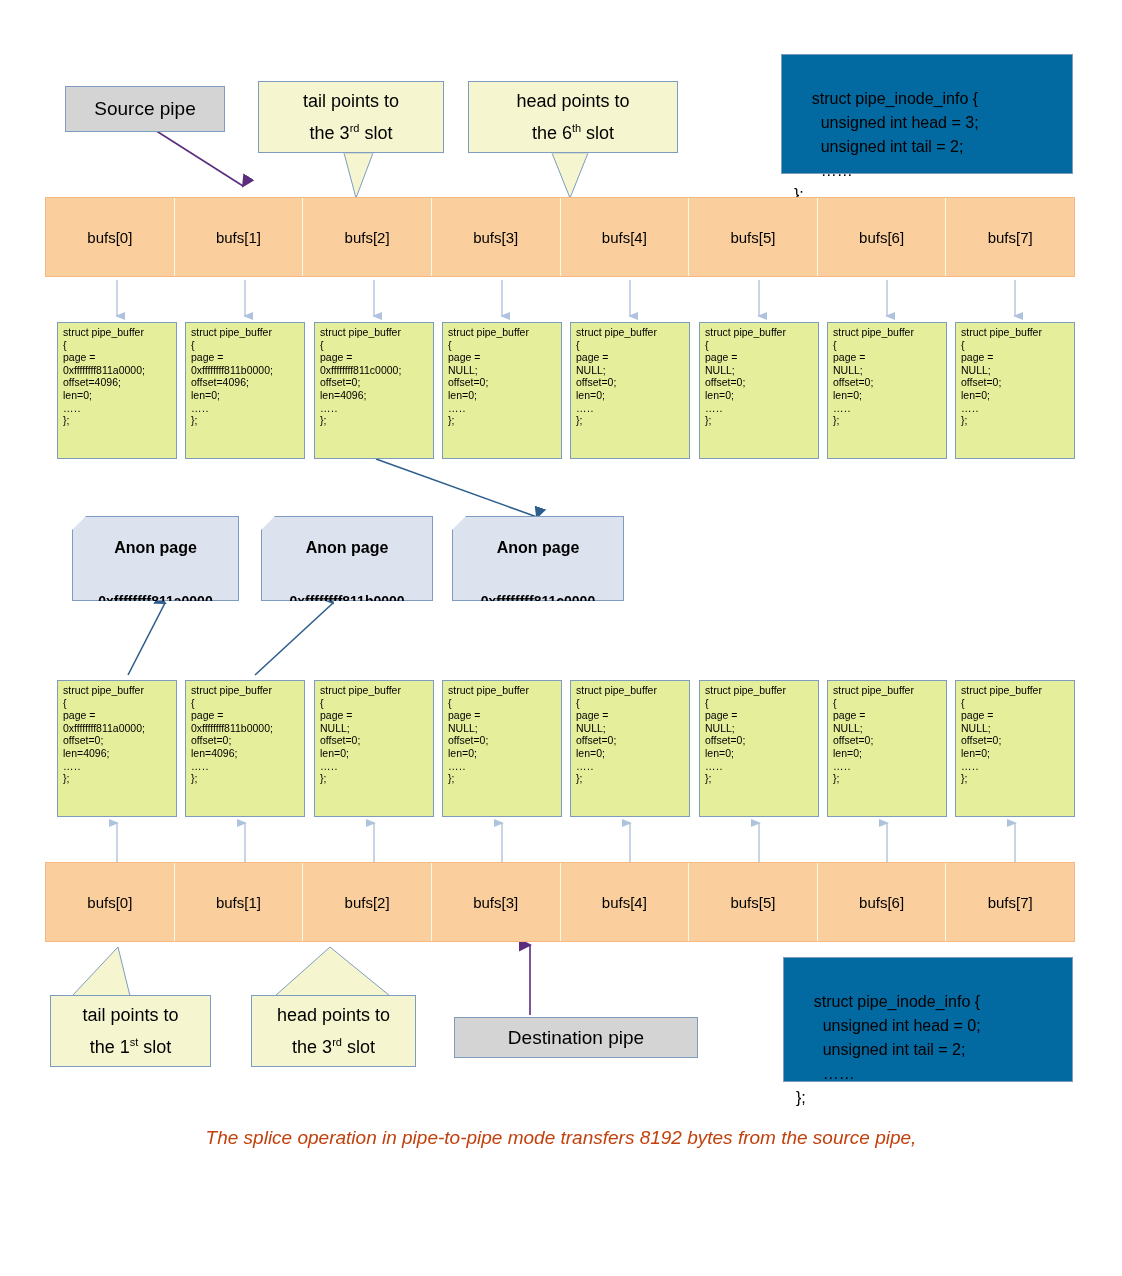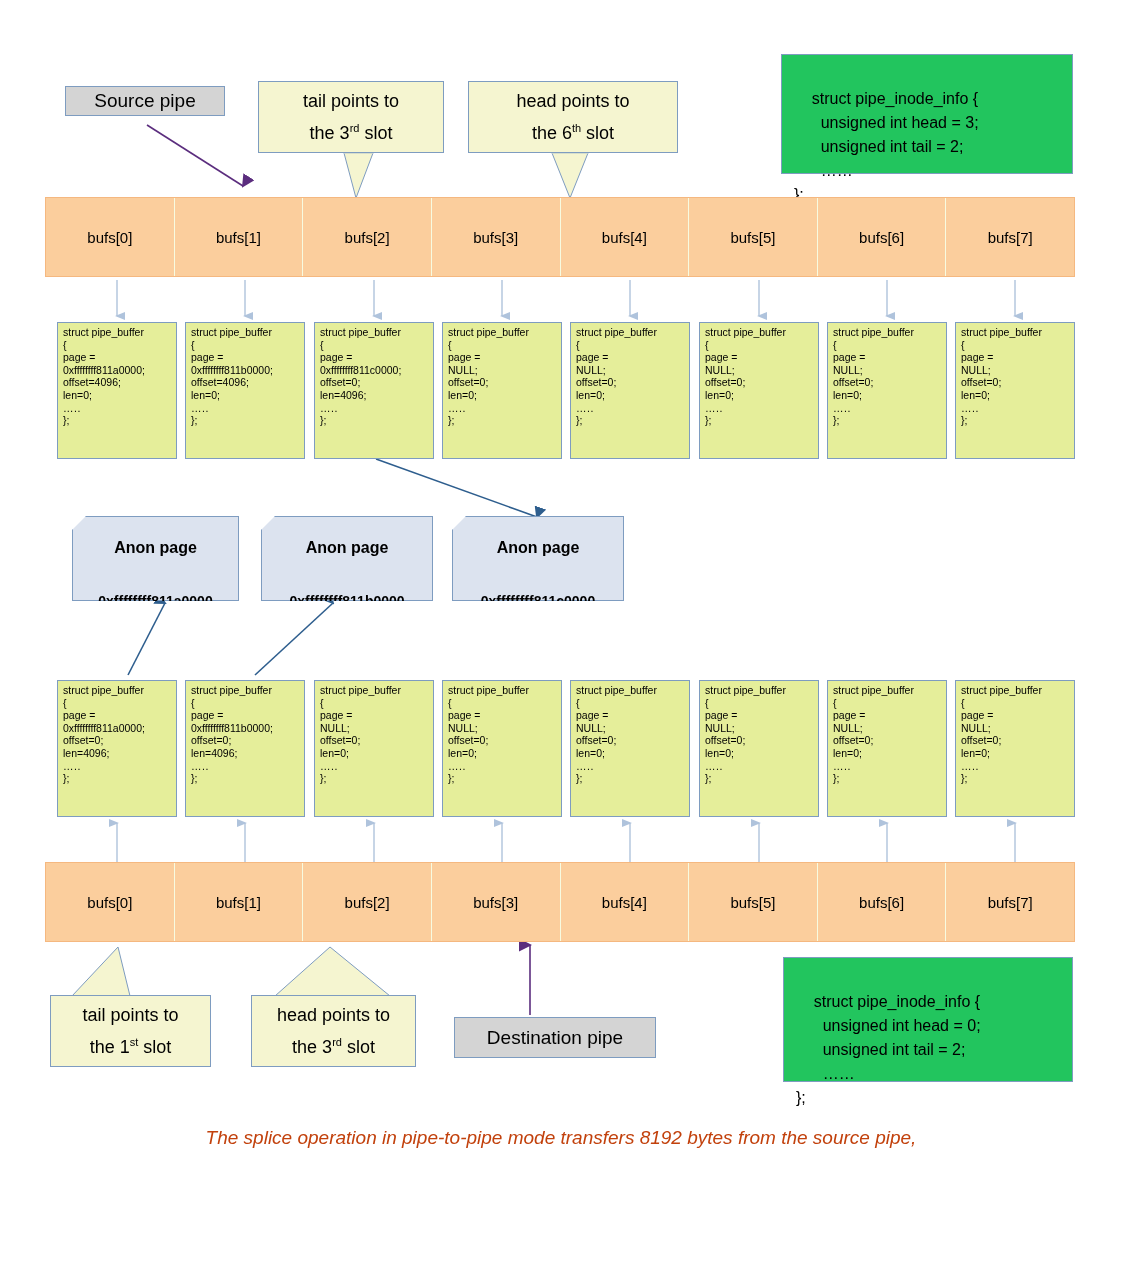--- a/index.html
+++ b/index.html
@@ -90,21 +90,21 @@
     box-sizing: border-box;
     display: flex;
     align-items: center;
     justify-content: center;
     font-size: 19px;
   }
 
   
   .infobox {
     position: absolute;
-    background: #22c55e;
+    background: #0369a1;
     border: 1px solid #7E9CC0;
     box-sizing: border-box;
     padding: 8px 10px 6px 12px;
     font-size: 16px;
     line-height: 24px;
     white-space: pre;
   }
 
   
   .callout {
@@ -212,21 +212,21 @@
     <g>
       <path d="M72,996 L118,947 L130,996 Z" fill="#F5F5D0" stroke="#7E9CC0" stroke-width="1"></path>
       <line x1="73" y1="997" x2="129" y2="997" stroke="#F5F5D0" stroke-width="3"></line>
     </g>
     <g>
       <path d="M275,996 L330,947 L390,996 Z" fill="#F5F5D0" stroke="#7E9CC0" stroke-width="1"></path>
       <line x1="276" y1="997" x2="389" y2="997" stroke="#F5F5D0" stroke-width="3"></line>
     </g>
   </svg>
 
-  <div class="greybox" style="left:65px; top:86px; width:160px; height:30px;">
+  <div class="greybox" style="left:65px; top:86px; width:160px; height:46px;">
     <span>Source pipe</span>
   </div>
 
   <div class="callout" style="left:258px; top:81px; width:186px; height:72px;">
     <div class="body" style="height:72px;">
       <span>tail points to</span>
       <span><span>the 3</span><sup>rd</sup><span> slot</span></span>
     </div>
   </div>
 
@@ -481,21 +481,21 @@
     </div>
   </div>
 
   <div class="callout" style="left:251px; top:995px; width:165px; height:72px;">
     <div class="body" style="height:72px;">
       <span>head points to</span>
       <span><span>the 3</span><sup>rd</sup><span> slot</span></span>
     </div>
   </div>
 
-  <div class="greybox" style="left:454px; top:1017px; width:202px; height:41px;">
+  <div class="greybox" style="left:454px; top:1017px; width:244px; height:41px;">
     <span>Destination pipe</span>
   </div>
 
   <div class="infobox" style="left:783px; top:957px; width:290px; height:125px;">
     <span>struct pipe_inode_info {
       unsigned int head = 0;
       unsigned int tail = 2;
       ……
 };</span>
   </div>

